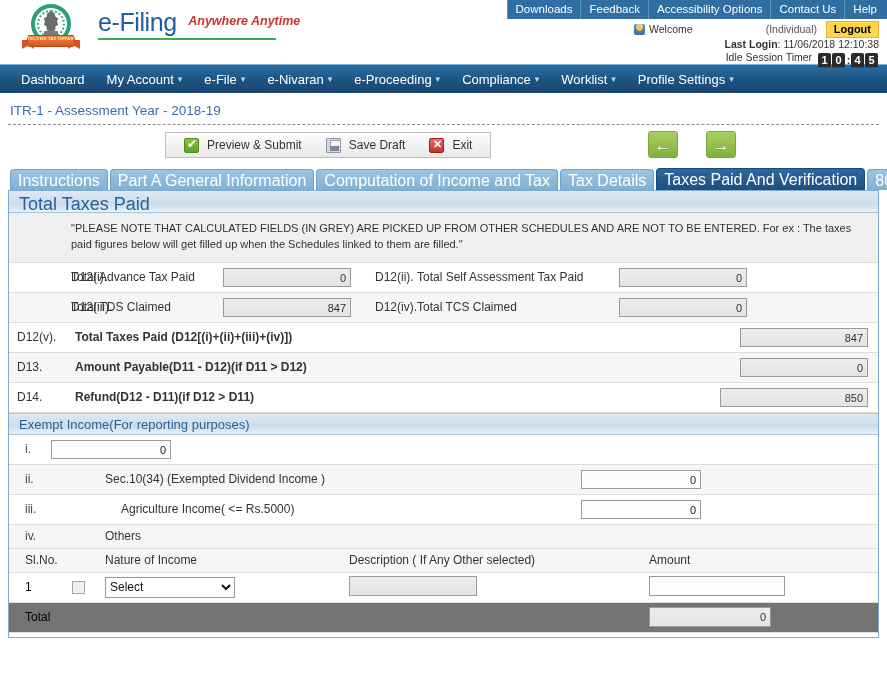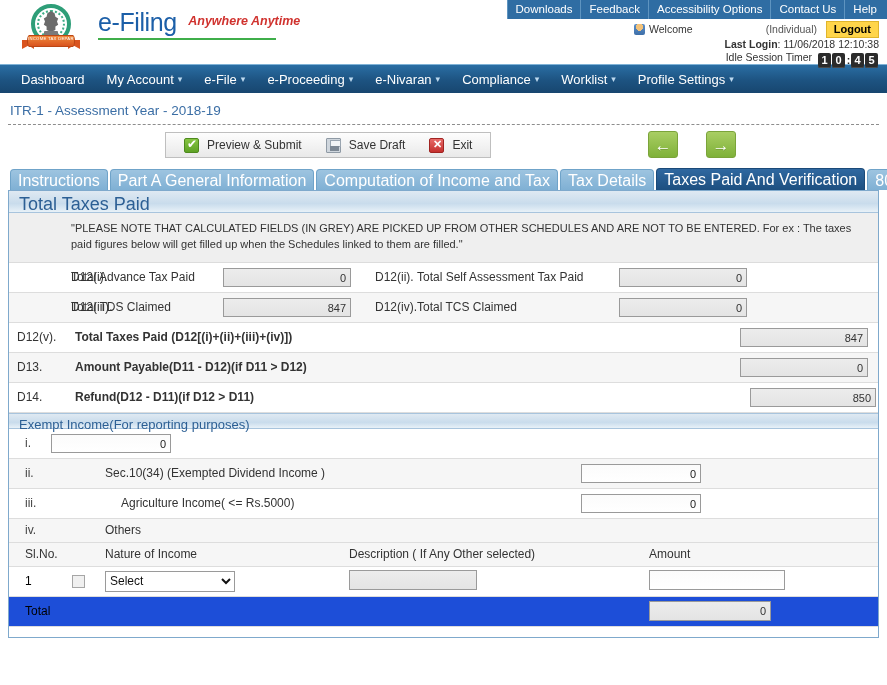--- a/index.html
+++ b/index.html
@@ -235,21 +235,21 @@
     padding: 0 4px; font-family:"Liberation Sans", sans-serif;
   }
   .fld.grey { background: linear-gradient(#ececec,#e4e4e4); color:#333; }
   .fld.inline { display:inline-block; line-height:19px; }
 
   .sec-head2 {
     background: linear-gradient(#dfe9f2,#c9dcec 60%, #e8f1f8);
     border-top: 1px solid #a8c4dd;
     border-bottom: 1px solid #a8c4dd;
     color: #2c5f94; font-size: 13px; padding: 3px 0 3px 10px;
-    height: 16px;
+    height: 22px;
   }
   .rn { width: 42px; padding-left: 16px; color:#444;}
   .ex-lbl { width: 530px; padding-left: 54px;}
   .ex-lbl.pad { padding-left: 70px; }
 
   .othead {
     display:flex; align-items:center; height: 24px;
     border-bottom:1px solid #dddddd; font-size: 12px; color:#333;
     background:#f6f6f6;
   }
@@ -258,21 +258,21 @@
   .oth-c3{ width: 300px;}
   .oth-c4{ width: 200px;}
 
   .otrow { display:flex; align-items:center; height: 30px; border-bottom:1px solid #dddddd; background:#fff; font-size:12px;}
   .chk { width:13px; height:13px; border:1px solid #a6a6a6; background:#f0f0f0; display:inline-block;}
   select.sel {
     width: 130px; height: 21px; font-size: 12px;
     border:1px solid #9a9a9a; background:#fff;
     font-family:"Liberation Sans", sans-serif; color:#111;
   }
-  .totrow { display:flex; align-items:center; height: 30px; border-bottom:1px solid #dddddd; background:#1d4ed8; font-size:12px;}
+  .totrow { display:flex; align-items:center; height: 30px; border-bottom:1px solid #dddddd; background:#737373; font-size:12px;}
 
   .btnrow { display:flex; align-items:center; height: 34px; padding-left: 12px; gap: 8px; background:#fff;}
 
   .grow { flex: 1; }
 </style>
 </head>
 <body>
 
 <div id="page">
 
@@ -323,22 +323,22 @@
           <span class="tdig">1</span><span class="tdig">0</span><span class="tsep">:</span><span class="tdig">4</span><span class="tdig">5</span>
         </span>
       </div>
     </div>
   </div>
 
   <div class="mainnav">
     <div class="nav-item"><span>Dashboard</span></div>
     <div class="nav-item"><span>My Account</span><span class="nav-caret">▾</span></div>
     <div class="nav-item"><span>e-File</span><span class="nav-caret">▾</span></div>
+    <div class="nav-item"><span>e-Nivaran</span><span class="nav-caret">▾</span></div>
     <div class="nav-item"><span>e-Proceeding</span><span class="nav-caret">▾</span></div>
-    <div class="nav-item"><span>e-Nivaran</span><span class="nav-caret">▾</span></div>
     <div class="nav-item"><span>Compliance</span><span class="nav-caret">▾</span></div>
     <div class="nav-item"><span>Worklist</span><span class="nav-caret">▾</span></div>
     <div class="nav-item"><span>Profile Settings</span><span class="nav-caret">▾</span></div>
     <div class="navspacer"></div>
   </div>
 
   <div class="title-area">
     <div class="form-title">ITR-1 - Assessment Year - 2018-19</div>
     <div class="dashline"></div>
   </div>
@@ -413,21 +413,21 @@
       <div style="width:66px;padding-left:8px">D13.</div>
       <div class="lbl" style="font-weight:bold">Amount Payable(D11 - D12)(if D11 &gt; D12)</div>
       <div class="grow"></div>
       <div class="fld grey inline" style="width:128px;margin-right:10px">0</div>
     </div>
 
     <div class="row white">
       <div style="width:66px;padding-left:8px">D14.</div>
       <div class="lbl" style="font-weight:bold">Refund(D12 - D11)(if D12 &gt; D11)</div>
       <div class="grow"></div>
-      <div class="fld grey inline" style="width:126px;margin-right:2px">850</div>
+      <div class="fld grey inline" style="width:148px;margin-right:10px">850</div>
     </div>
 
     <div class="sec-head2">Exempt Income(For reporting purposes)</div>
 
     <div class="row white">
       <div class="rn">i.</div>
       <div class="fld inline" style="width:120px">0</div>
     </div>
 
     <div class="row alt">

